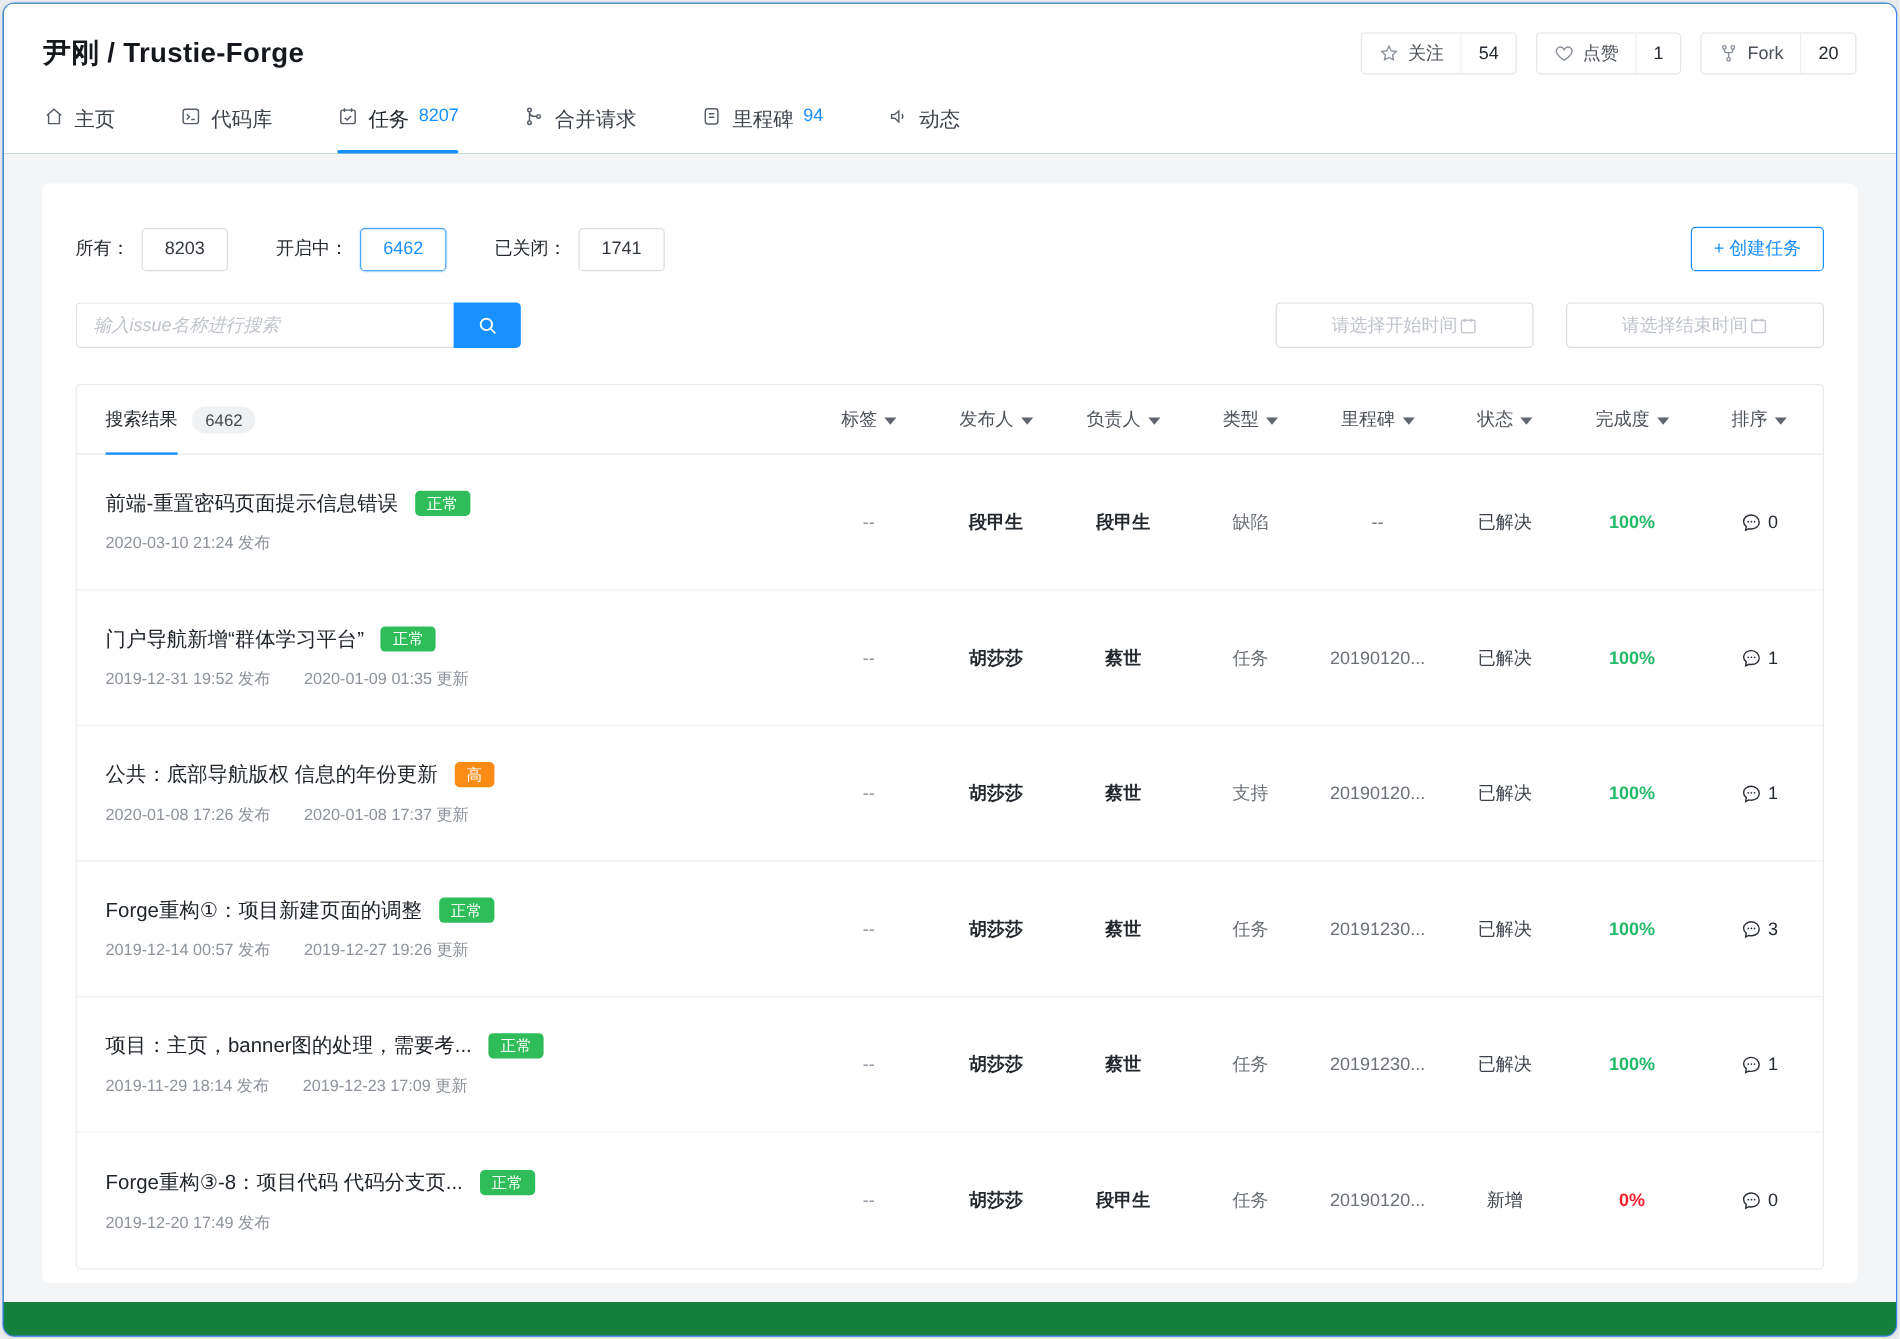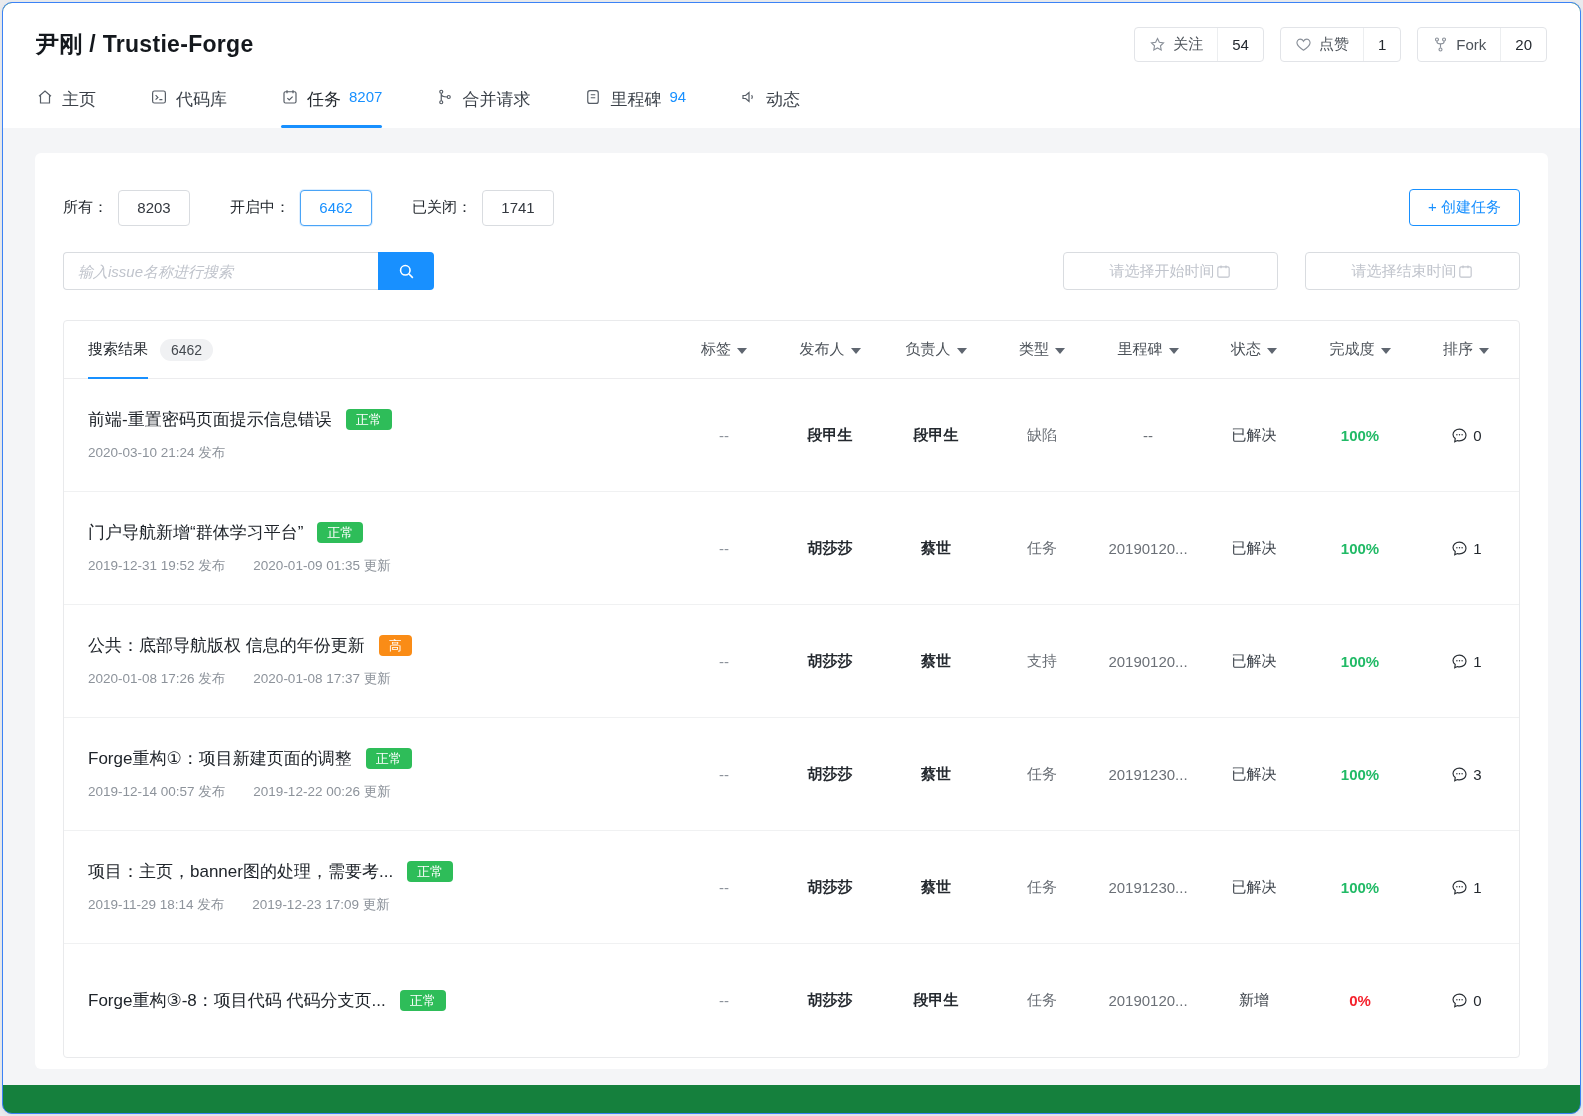--- a/index.html
+++ b/index.html
@@ -365,21 +365,21 @@
         </div>
 
         <div class="row">
           <div class="title-cell">
             <div class="t-line">
               <span class="issue-title">Forge重构①：项目新建页面的调整</span>
               <span class="badge" style="background: rgb(46, 189, 89);">正常</span>
             </div>
             <div class="d-line">
               <span>2019-12-14 00:57 发布</span>
-              <span>2019-12-22 00:26 更新</span>
+              <span>2019-12-27 19:26 更新</span>
             </div>
           </div>
           <div class="col c-tag">--</div>
           <div class="col c-name">胡莎莎</div>
           <div class="col c-name">蔡世</div>
           <div class="col c-type">任务</div>
           <div class="col c-mile">20191230...</div>
           <div class="col c-status">已解决</div>
           <div class="col c-prog" style="color: rgb(33, 186, 102);">100%</div>
           <div class="col c-comments">
@@ -421,20 +421,24 @@
             <span>1</span>
           </div>
         </div>
 
         <div class="row">
           <div class="title-cell">
             <div class="t-line">
               <span class="issue-title">Forge重构③-8：项目代码 代码分支页...</span>
               <span class="badge" style="background: rgb(46, 189, 89);">正常</span>
             </div>
+            <div class="d-line">
+              <span>2019-12-20 17:49 发布</span>
+              <span></span>
+            </div>
           </div>
           <div class="col c-tag">--</div>
           <div class="col c-name">胡莎莎</div>
           <div class="col c-name">段甲生</div>
           <div class="col c-type">任务</div>
           <div class="col c-mile">20190120...</div>
           <div class="col c-status">新增</div>
           <div class="col c-prog" style="color: rgb(245, 34, 45);">0%</div>
           <div class="col c-comments">
             <svg viewBox="0 0 24 24" fill="none" stroke-width="1.5">

